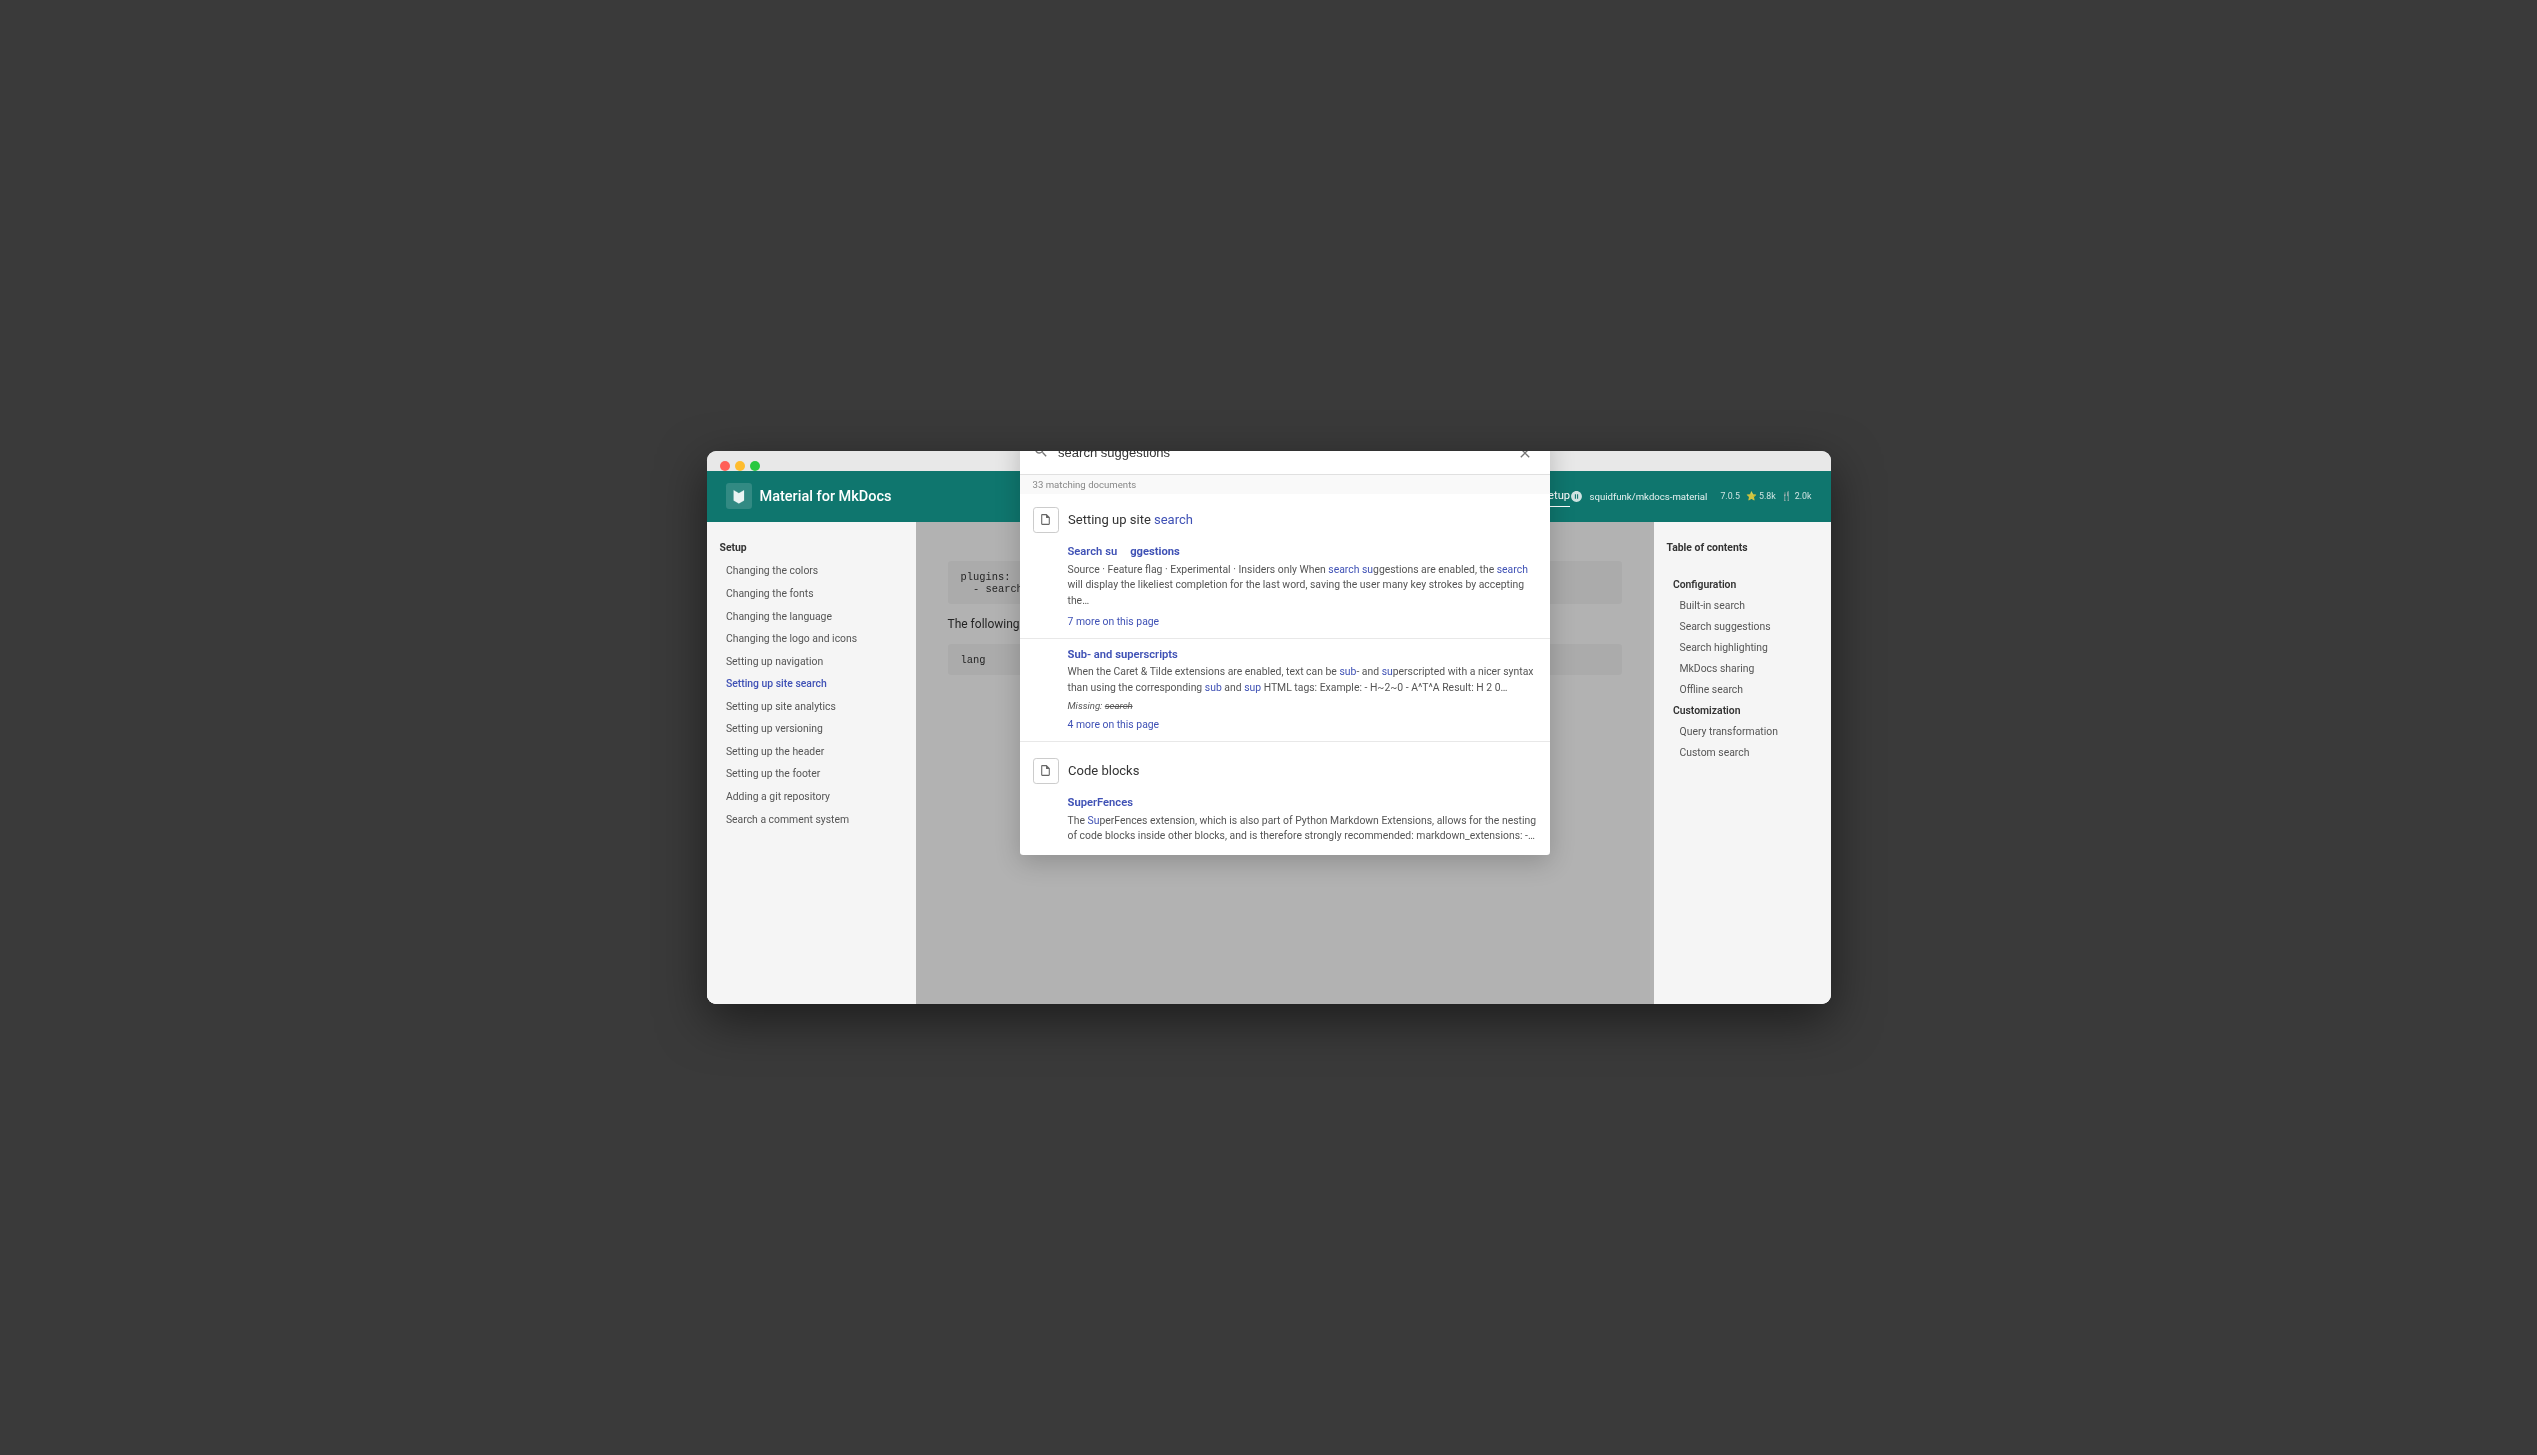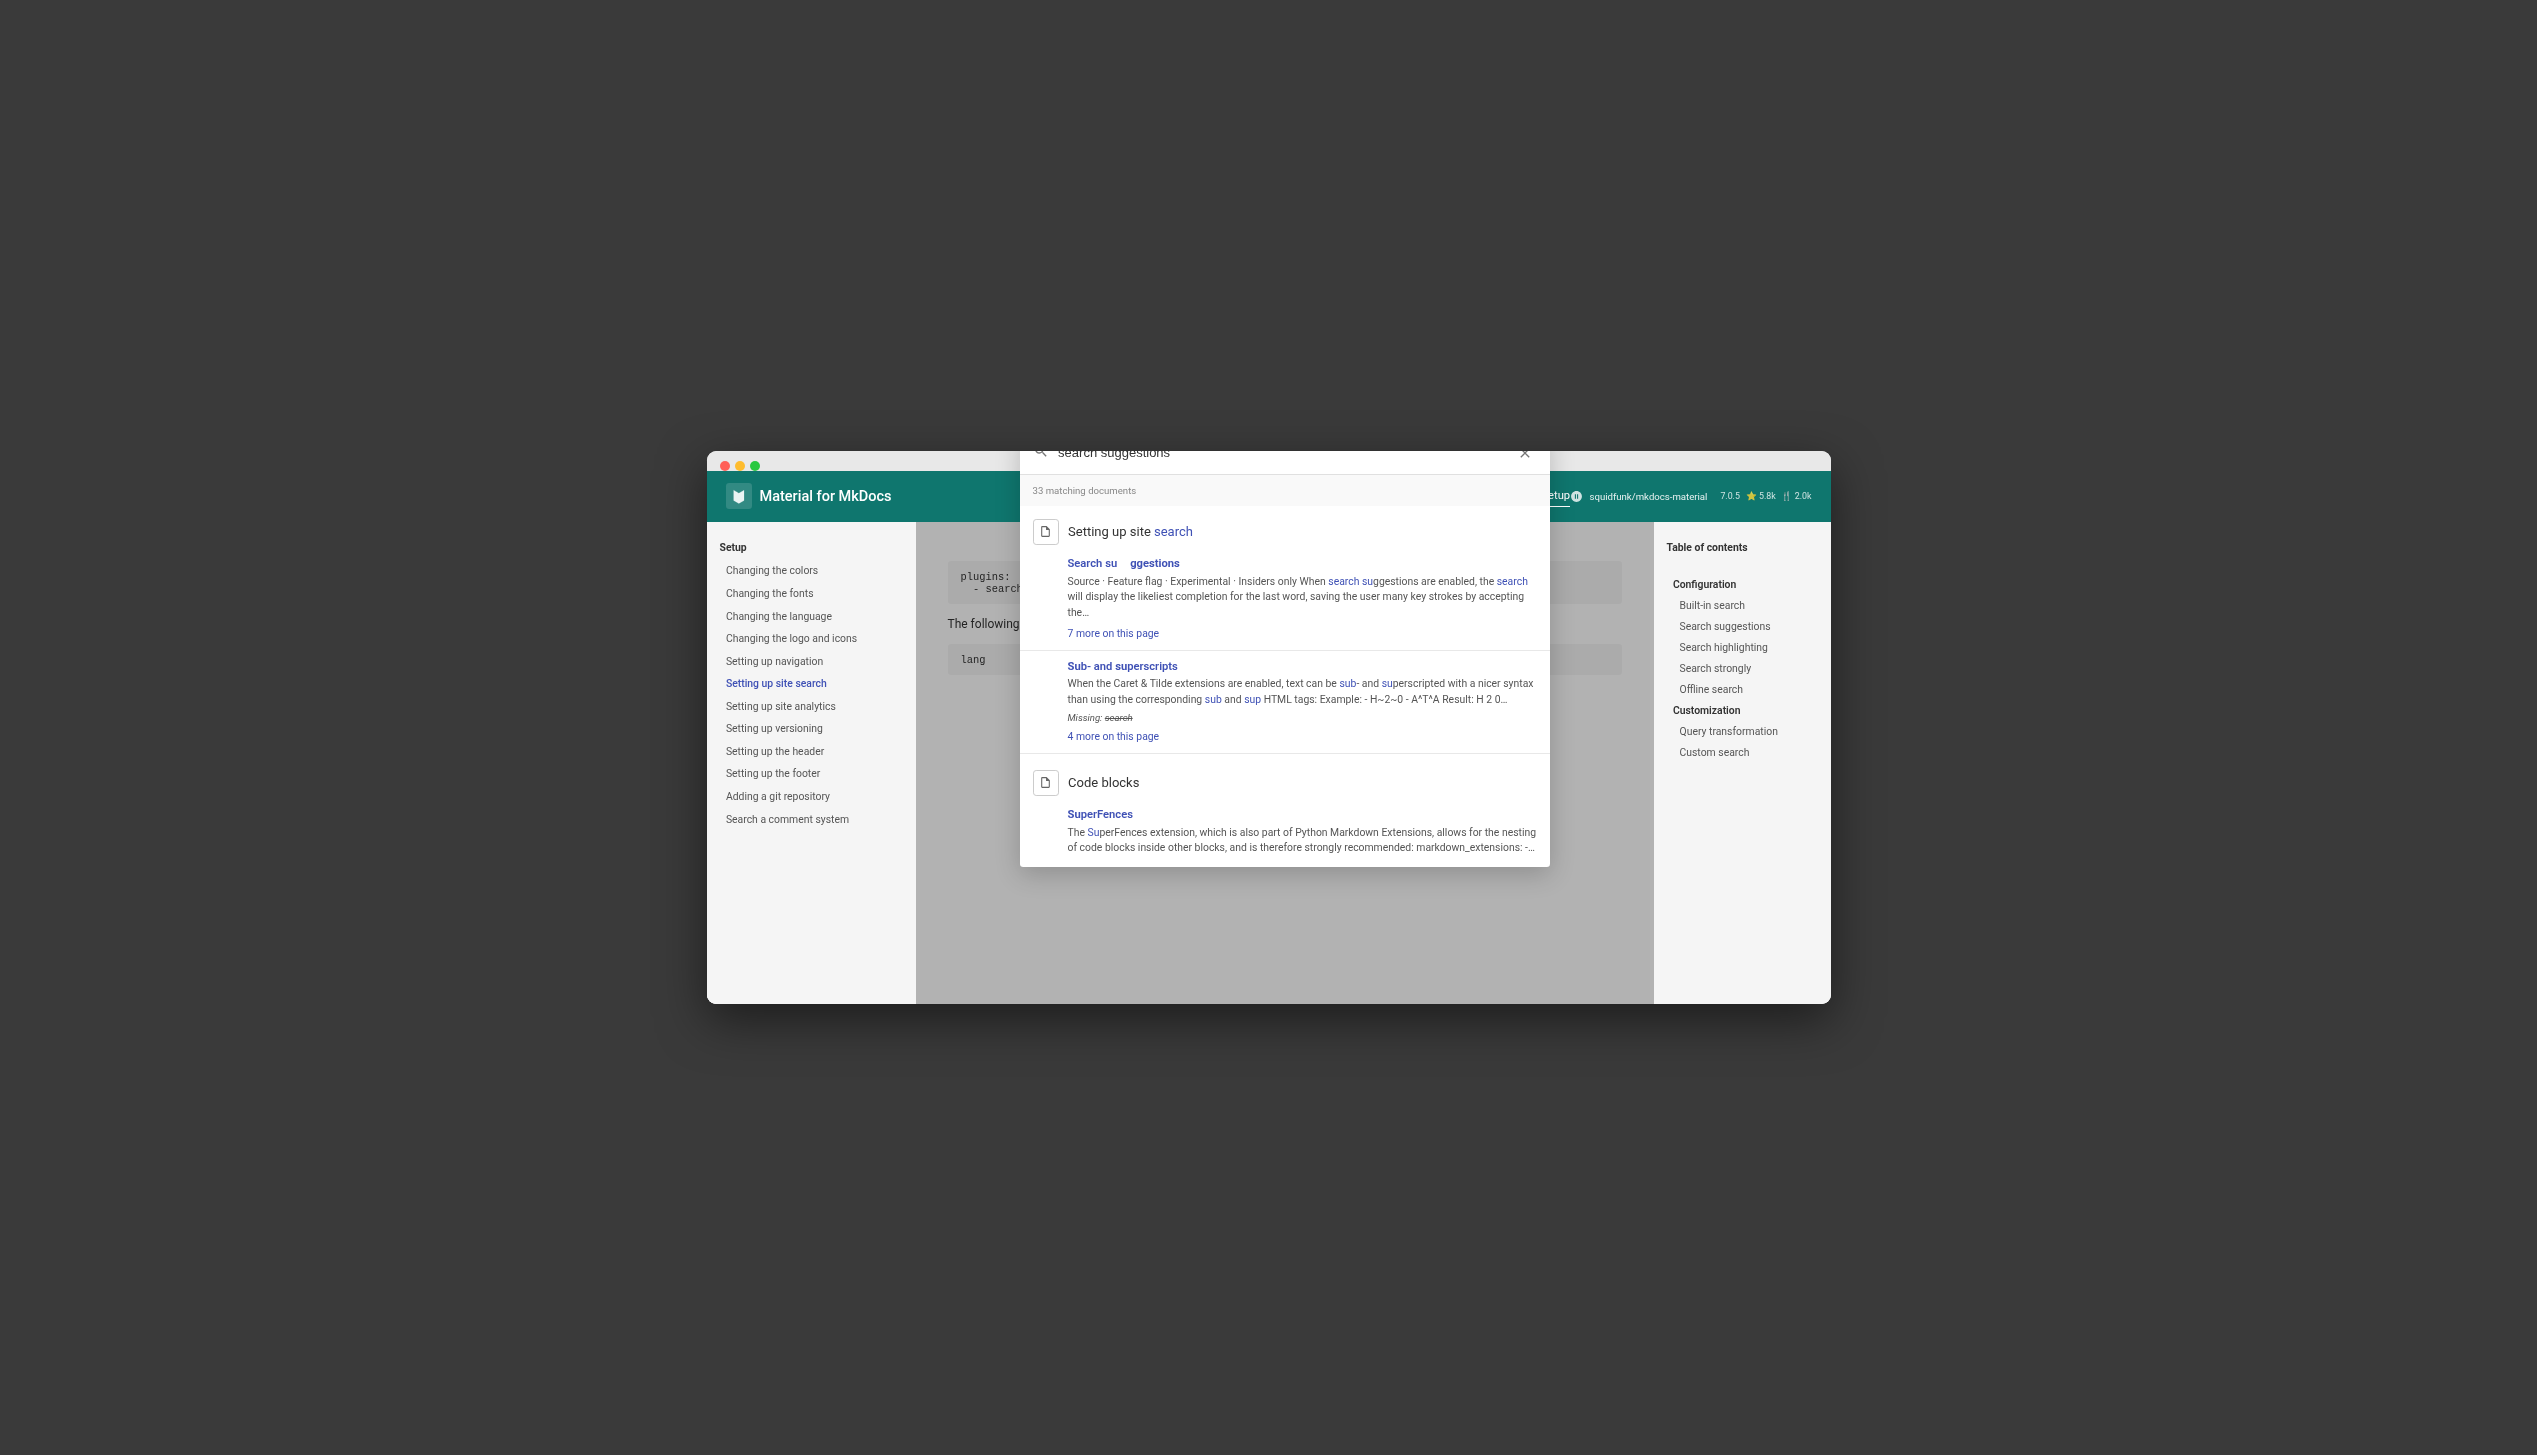--- a/index.html
+++ b/index.html
@@ -271,21 +271,21 @@
       cursor: pointer;
       color: #757575;
       font-size: 14.5px;
       padding: 3.2px;
       display: flex;
       align-items: center;
     }
 
     .search-meta {
       background: #f9f9f9;
-      padding: 10px 13px;
+      padding: 4px 13px;
       font-size: 9.6px;
       color: #888;
     }
 
     .search-results {
       overflow-y: auto;
       max-height: 385px;
     }
 
     .search-result-section {
@@ -531,21 +531,21 @@
           </div>
         </div>
       </div>
 
       <div class="toc-sidebar">
         <div class="toc-title">Table of contents</div>
         <div class="toc-item section-header">Configuration</div>
         <div class="toc-item sub">Built-in search</div>
         <div class="toc-item sub">Search suggestions</div>
         <div class="toc-item sub">Search highlighting</div>
-        <div class="toc-item sub">Search strongly</div>
+        <div class="toc-item sub">MkDocs sharing</div>
         <div class="toc-item sub">Offline search</div>
         <div class="toc-item section-header">Customization</div>
         <div class="toc-item sub">Query transformation</div>
         <div class="toc-item sub">Custom search</div>
       </div>
     </div>
   </div>
 </div>
 
 

